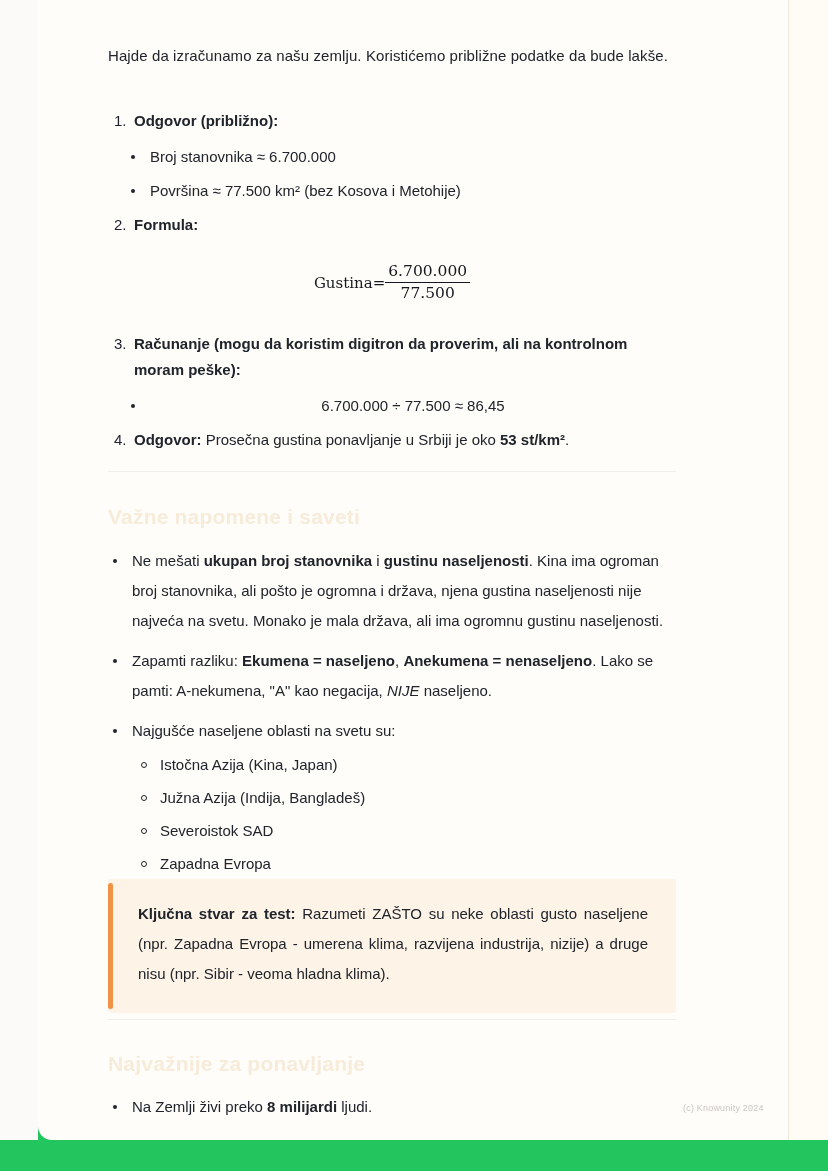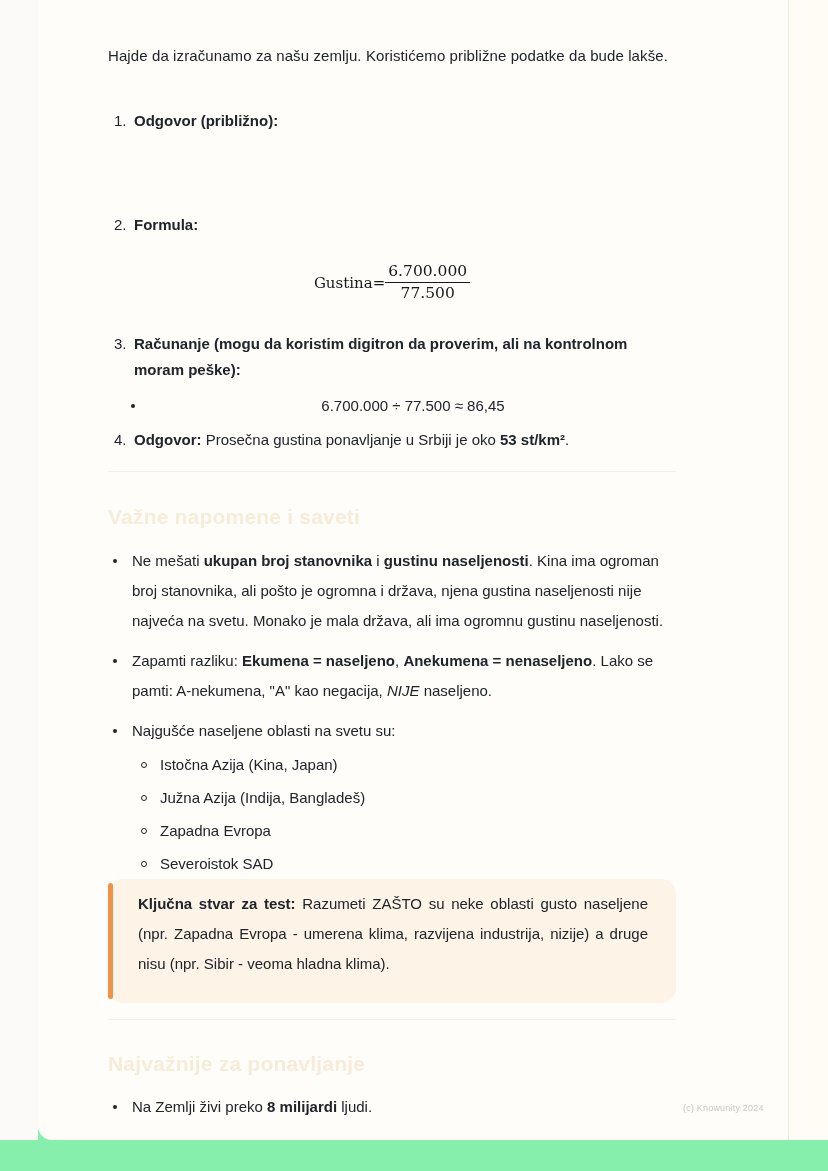--- a/index.html
+++ b/index.html
@@ -16,21 +16,21 @@
     -webkit-font-smoothing: antialiased;
   }
 
   
   .page-surface {
     position: absolute;
     left: 0;
     top: 0;
     width: 828px;
     height: 1171px;
-    background: #86efac;
+    background: #22c55e;
   }
   .page-card {
     position: absolute;
     left: 38px;
     top: 0;
     width: 790px;
     height: 1140px;
     background: #FFFDF9;
     border-bottom-left-radius: 14px;
     border-bottom-right-radius: 0px;
@@ -191,22 +191,22 @@
   .divider {
     height: 1px;
     background: #EFEFED;
     width: 568px;
   }
 
   
   .callout {
     position: relative;
     background: #FDF3E7;
-    border-radius: 15px;
-    padding: 10px 28px 24px 30px;
+    border-radius: 3px;
+    padding: 20px 28px 24px 30px;
     box-sizing: border-box;
     width: 568px;
   }
   .callout .accent {
     position: absolute;
     left: 0;
     top: 4px;
     bottom: 4px;
     width: 5px;
     border-radius: 3px;
@@ -248,20 +248,24 @@
       <p class="para">Hajde da izračunamo za našu zemlju. Koristićemo približne podatke da bude lakše.</p>
     </div>
 
     <div class="content" style="top:108px;">
       <ol class="steps">
         <li>
           <span class="num">1</span>
           <span class="step-title">Odgovor (približno):</span>
         </li>
       </ol>
+      <ul class="bul" style="margin-top:8px; margin-left:18px;">
+        <li>Broj stanovnika ≈ 6.700.000</li>
+        <li style="margin-top:4px;">Površina ≈ 77.500 km² (bez Kosova i Metohije)</li>
+      </ul>
     </div>
 
     <div class="content" style="top:212px;">
       <ol class="steps">
         <li>
           <span class="num">2</span>
           <span class="step-title">Formula:</span>
         </li>
       </ol>
     </div>
@@ -315,22 +319,22 @@
           <span><span>Ne mešati </span><b>ukupan broj stanovnika</b><span> i </span><b>gustinu naseljenosti</b><span>. Kina ima ogroman broj stanovnika, ali pošto je ogromna i država, njena gustina naseljenosti nije najveća na svetu. Monako je mala država, ali ima ogromnu gustinu naseljenosti.</span></span>
         </li>
         <li style="margin-top:10px;">
           <span><span>Zapamti razliku: </span><b>Ekumena = naseljeno</b><span>, </span><b>Anekumena = nenaseljeno</b><span>. Lako se pamti: A-nekumena, "A" kao negacija, </span><i>NIJE</i><span> naseljeno.</span></span>
         </li>
         <li style="margin-top:10px;">
           <span><span>Najgušće naseljene oblasti na svetu su:</span></span>
           <ul class="bul sub-bul" style="margin-top:2px; margin-left:4px;">
             <li>Istočna Azija (Kina, Japan)</li>
             <li>Južna Azija (Indija, Bangladeš)</li>
+            <li>Severoistok SAD</li>
             <li>Zapadna Evropa</li>
-            <li>Severoistok SAD</li>
           </ul>
         </li>
       </ul>
     </div>
 
     <div class="content" style="top:879px;">
       <div class="callout">
         <div class="accent"></div>
         <p><b>Ključna stvar za test:</b><span> Razumeti ZAŠTO su neke oblasti gusto naseljene (npr. Zapadna Evropa - umerena klima, razvijena industrija, nizije) a druge nisu (npr. Sibir - veoma hladna klima).</span></p>
       </div>

